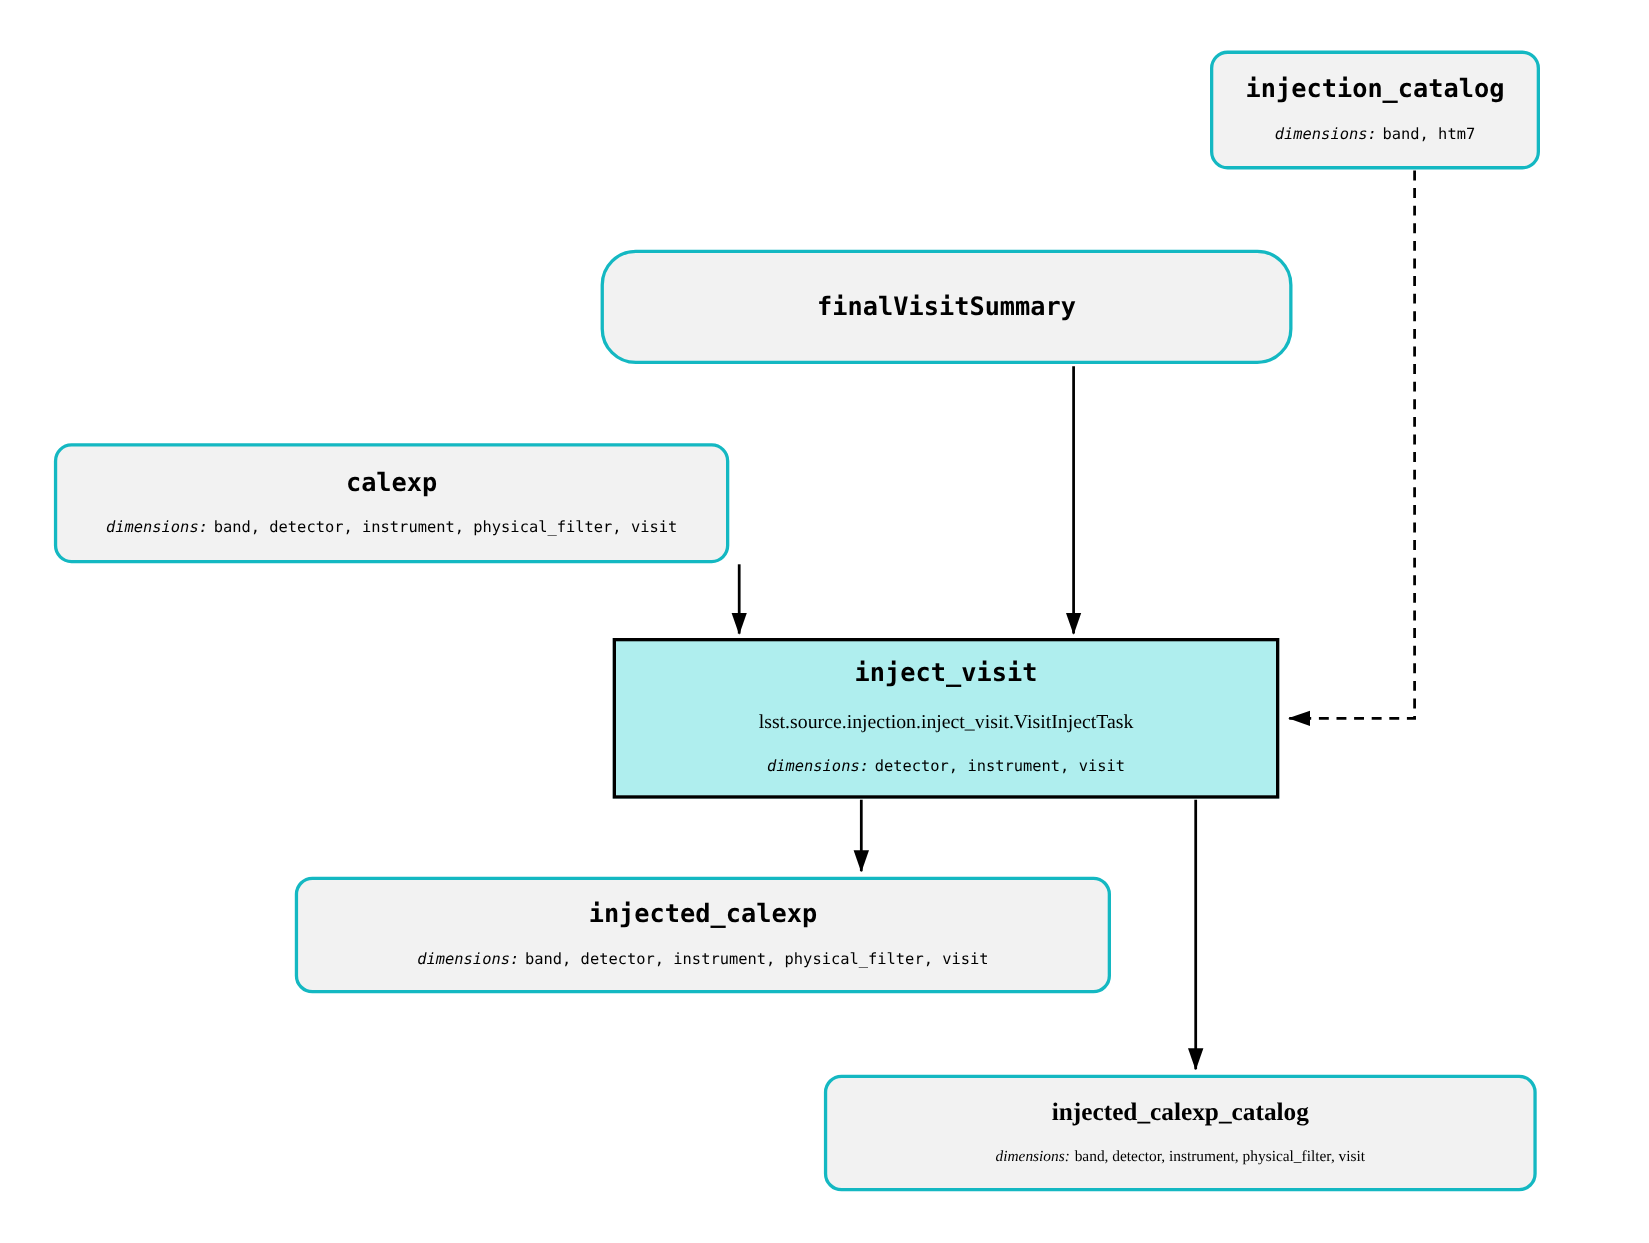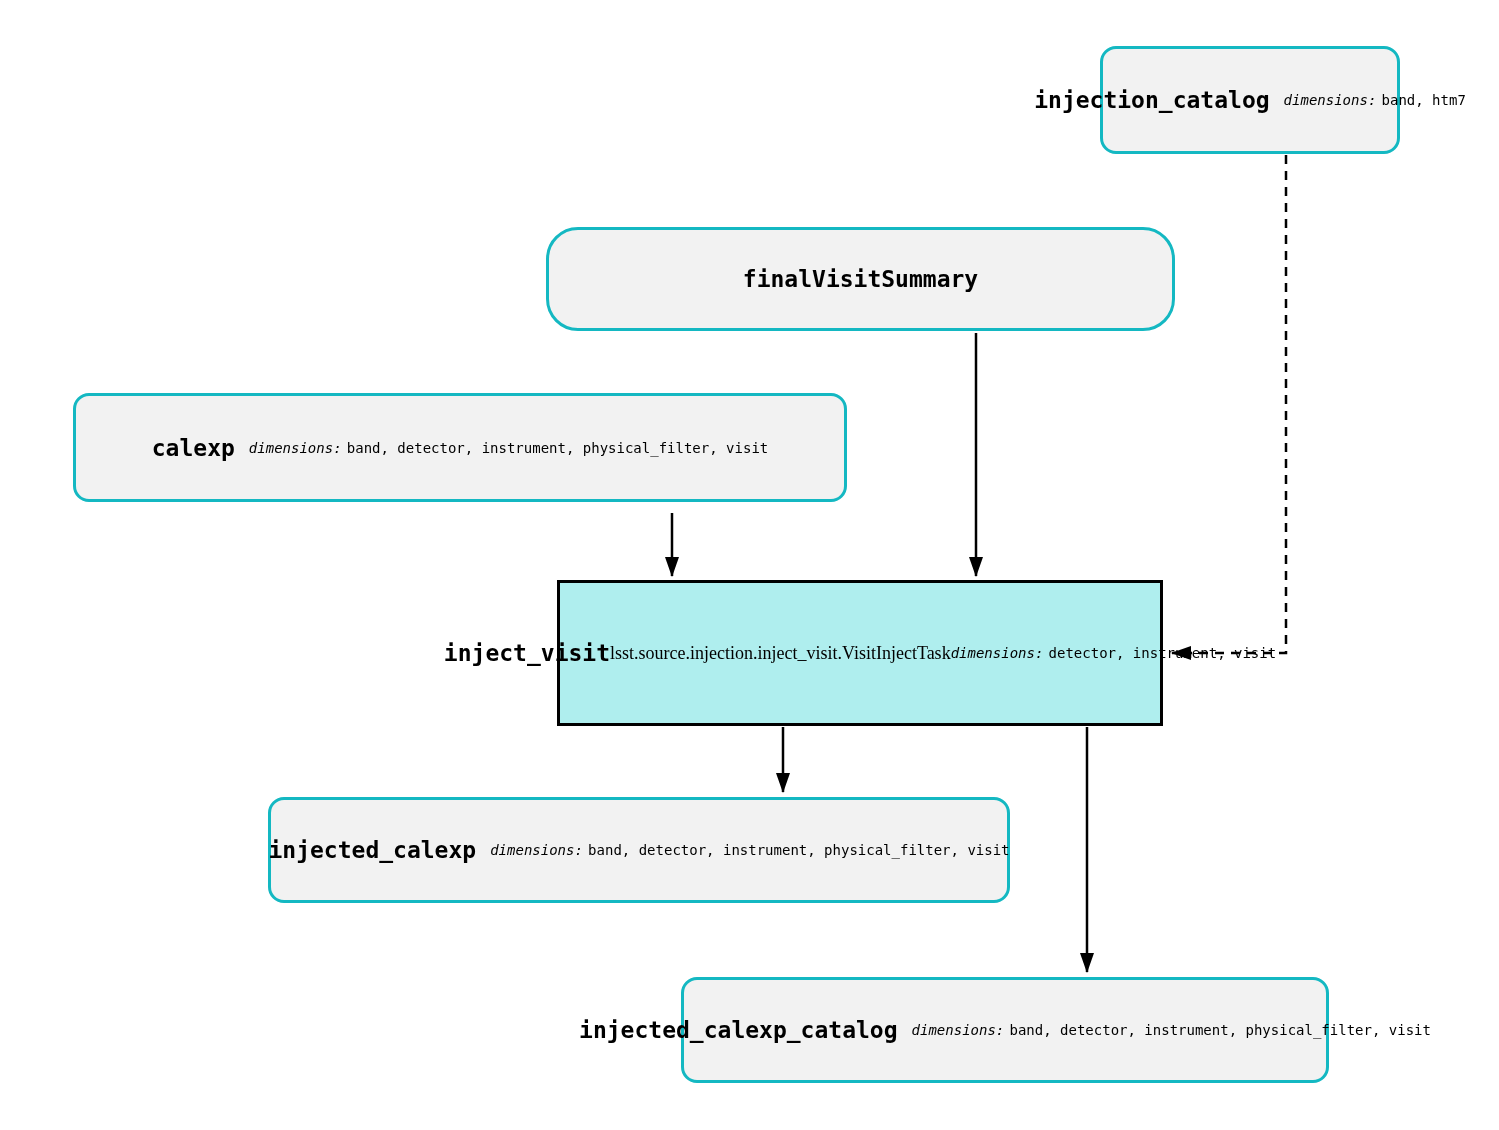--- a/index.html
+++ b/index.html
@@ -35,37 +35,37 @@
     stroke:var(--edge-color);
     stroke-width:2.5;
   }
   .edge.dashed{
     stroke-dasharray:9 7;
   }
   #arrowhead path{fill:var(--edge-color);}
   .node{
     position:absolute;
     display:flex;
-    flex-direction:row;
+    flex-direction:column;
     align-items:center;
     justify-content:center;
     text-align:center;
     padding:8px 16px;
   }
   .node.dataset{
     background:var(--dataset-fill);
     border:3.5px solid var(--dataset-border);
     border-radius:16px;
     gap:14px;
   }
   .node.task{
     background:var(--task-fill);
     border:3.5px solid var(--task-border);
     border-radius:0;
-    gap:0;
+    gap:16px;
   }
   .node-title{
     font-weight:bold;
     font-size:23px;
     line-height:30px;
     white-space:nowrap;
   }
   .node-line{
     font-size:14px;
     line-height:24px;
@@ -104,21 +104,21 @@
     <div class="node-title">injection_catalog</div>
     <div class="node-line">
       <span class="dims-label">dimensions:</span><span>band, htm7</span>
     </div>
   </div>
 
   <div class="node dataset" style="left:546px;top:227px;width:629px;height:104px;border-radius:32px;">
     <div class="node-title">finalVisitSummary</div>
   </div>
 
-  <div class="node dataset" style="left:49px;top:393px;width:774px;height:109px;margin-left:24px;">
+  <div class="node dataset" style="left:49px;top:403px;width:614px;height:109px;">
     <div class="node-title">calexp</div>
     <div class="node-line">
       <span class="dims-label">dimensions:</span><span>band, detector, instrument, physical_filter, visit</span>
     </div>
   </div>
 
   <div class="node task" style="left:557px;top:580px;width:606px;height:146px;">
     <div class="node-title">inject_visit</div>
     <div class="task-class">lsst.source.injection.inject_visit.VisitInjectTask</div>
     <div class="node-line">
@@ -126,20 +126,20 @@
     </div>
   </div>
 
   <div class="node dataset" style="left:268px;top:797px;width:742px;height:106px;align-items:center;">
     <div class="node-title">injected_calexp</div>
     <div class="node-line">
       <span class="dims-label">dimensions:</span><span>band, detector, instrument, physical_filter, visit</span>
     </div>
   </div>
 
-  <div class="node dataset" style="left:681px;top:977px;width:648px;height:106px;">
+  <div class="node dataset" style="left:749px;top:977px;width:648px;height:106px;font-family:Liberation Serif, serif;">
     <div class="node-title">injected_calexp_catalog</div>
     <div class="node-line">
       <span class="dims-label">dimensions:</span><span>band, detector, instrument, physical_filter, visit</span>
     </div>
   </div>
 
 </div>
 
 </body></html>

